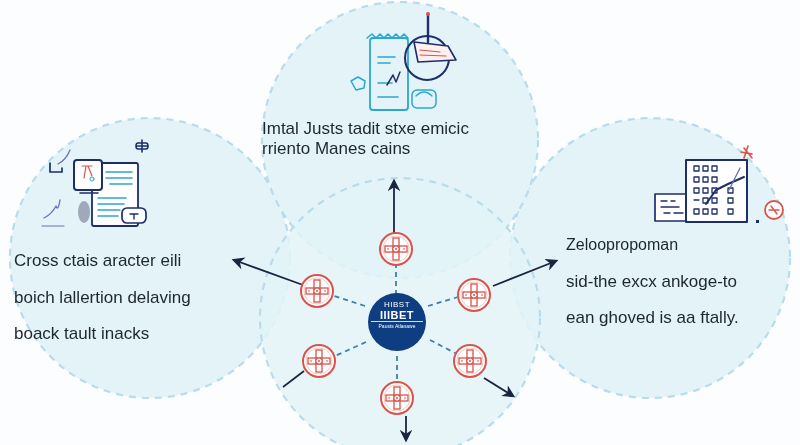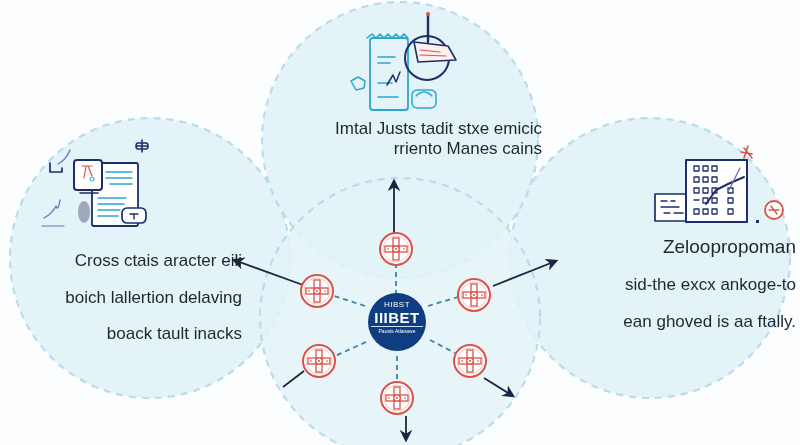--- a/index.html
+++ b/index.html
@@ -4,35 +4,35 @@
   <style>
     html, body { margin: 0; padding: 0; }
     body {
       width: 800px; height: 445px; overflow: hidden;
       background: #fbfdfe;
       font-family: "Liberation Sans", sans-serif;
       position: relative;
     }
     #stage { position: absolute; left: 0; top: 0; width: 800px; height: 445px; }
     .label {
-      position: absolute; text-align: right; color: #1e2630;
+      position: absolute; text-align: left; color: #1e2630;
       font-family: "Liberation Sans", sans-serif; line-height: 1.16;
     }
     .label .title { font-weight: bold; font-size: 19px; }
-    .label .title-regular { font-weight: normal; font-size: 19px; }
+    .label .title-regular { font-weight: normal; font-size: 16px; }
     .label .body { font-size: 17px; margin-top: 17px; }
     #label-top { left: 262px; top: 119px; width: 280px; font-size: 17px; }
     #label-left { left: 14px; top: 234px; width: 228px; }
     #label-right { left: 566px; top: 236px; width: 230px; }
     .hub-text {
       position: absolute; left: 365px; top: 300px; width: 64px; text-align: center;
       color: #ffffff; font-family: "Liberation Sans", sans-serif;
     }
     .hub-text .l1 { font-size: 8px; font-weight: normal; letter-spacing: 0.5px; }
-    .hub-text .l2 { font-size: 15px; font-weight: bold; letter-spacing: 0.5px; border-bottom: 1px solid #cfe0f5; margin: 0 6px; }
+    .hub-text .l2 { font-size: 11px; font-weight: bold; letter-spacing: 0.5px; border-bottom: 1px solid #cfe0f5; margin: 0 6px; }
     .hub-text .l3 { font-size: 5px; margin-top: 1px; }
   </style>
 </head>
 <body>
 
 <svg id="stage" viewBox="0 0 800 445" width="800" height="445" xmlns="http://www.w3.org/2000/svg">
   <defs>
     <marker id="arrowhead" viewBox="0 0 10 10" refX="8" refY="5" markerWidth="7" markerHeight="7" orient="auto-start-reverse">
       <path d="M0,0 L10,5 L0,10 L3,5 z" fill="#1b2540"></path>
     </marker>

